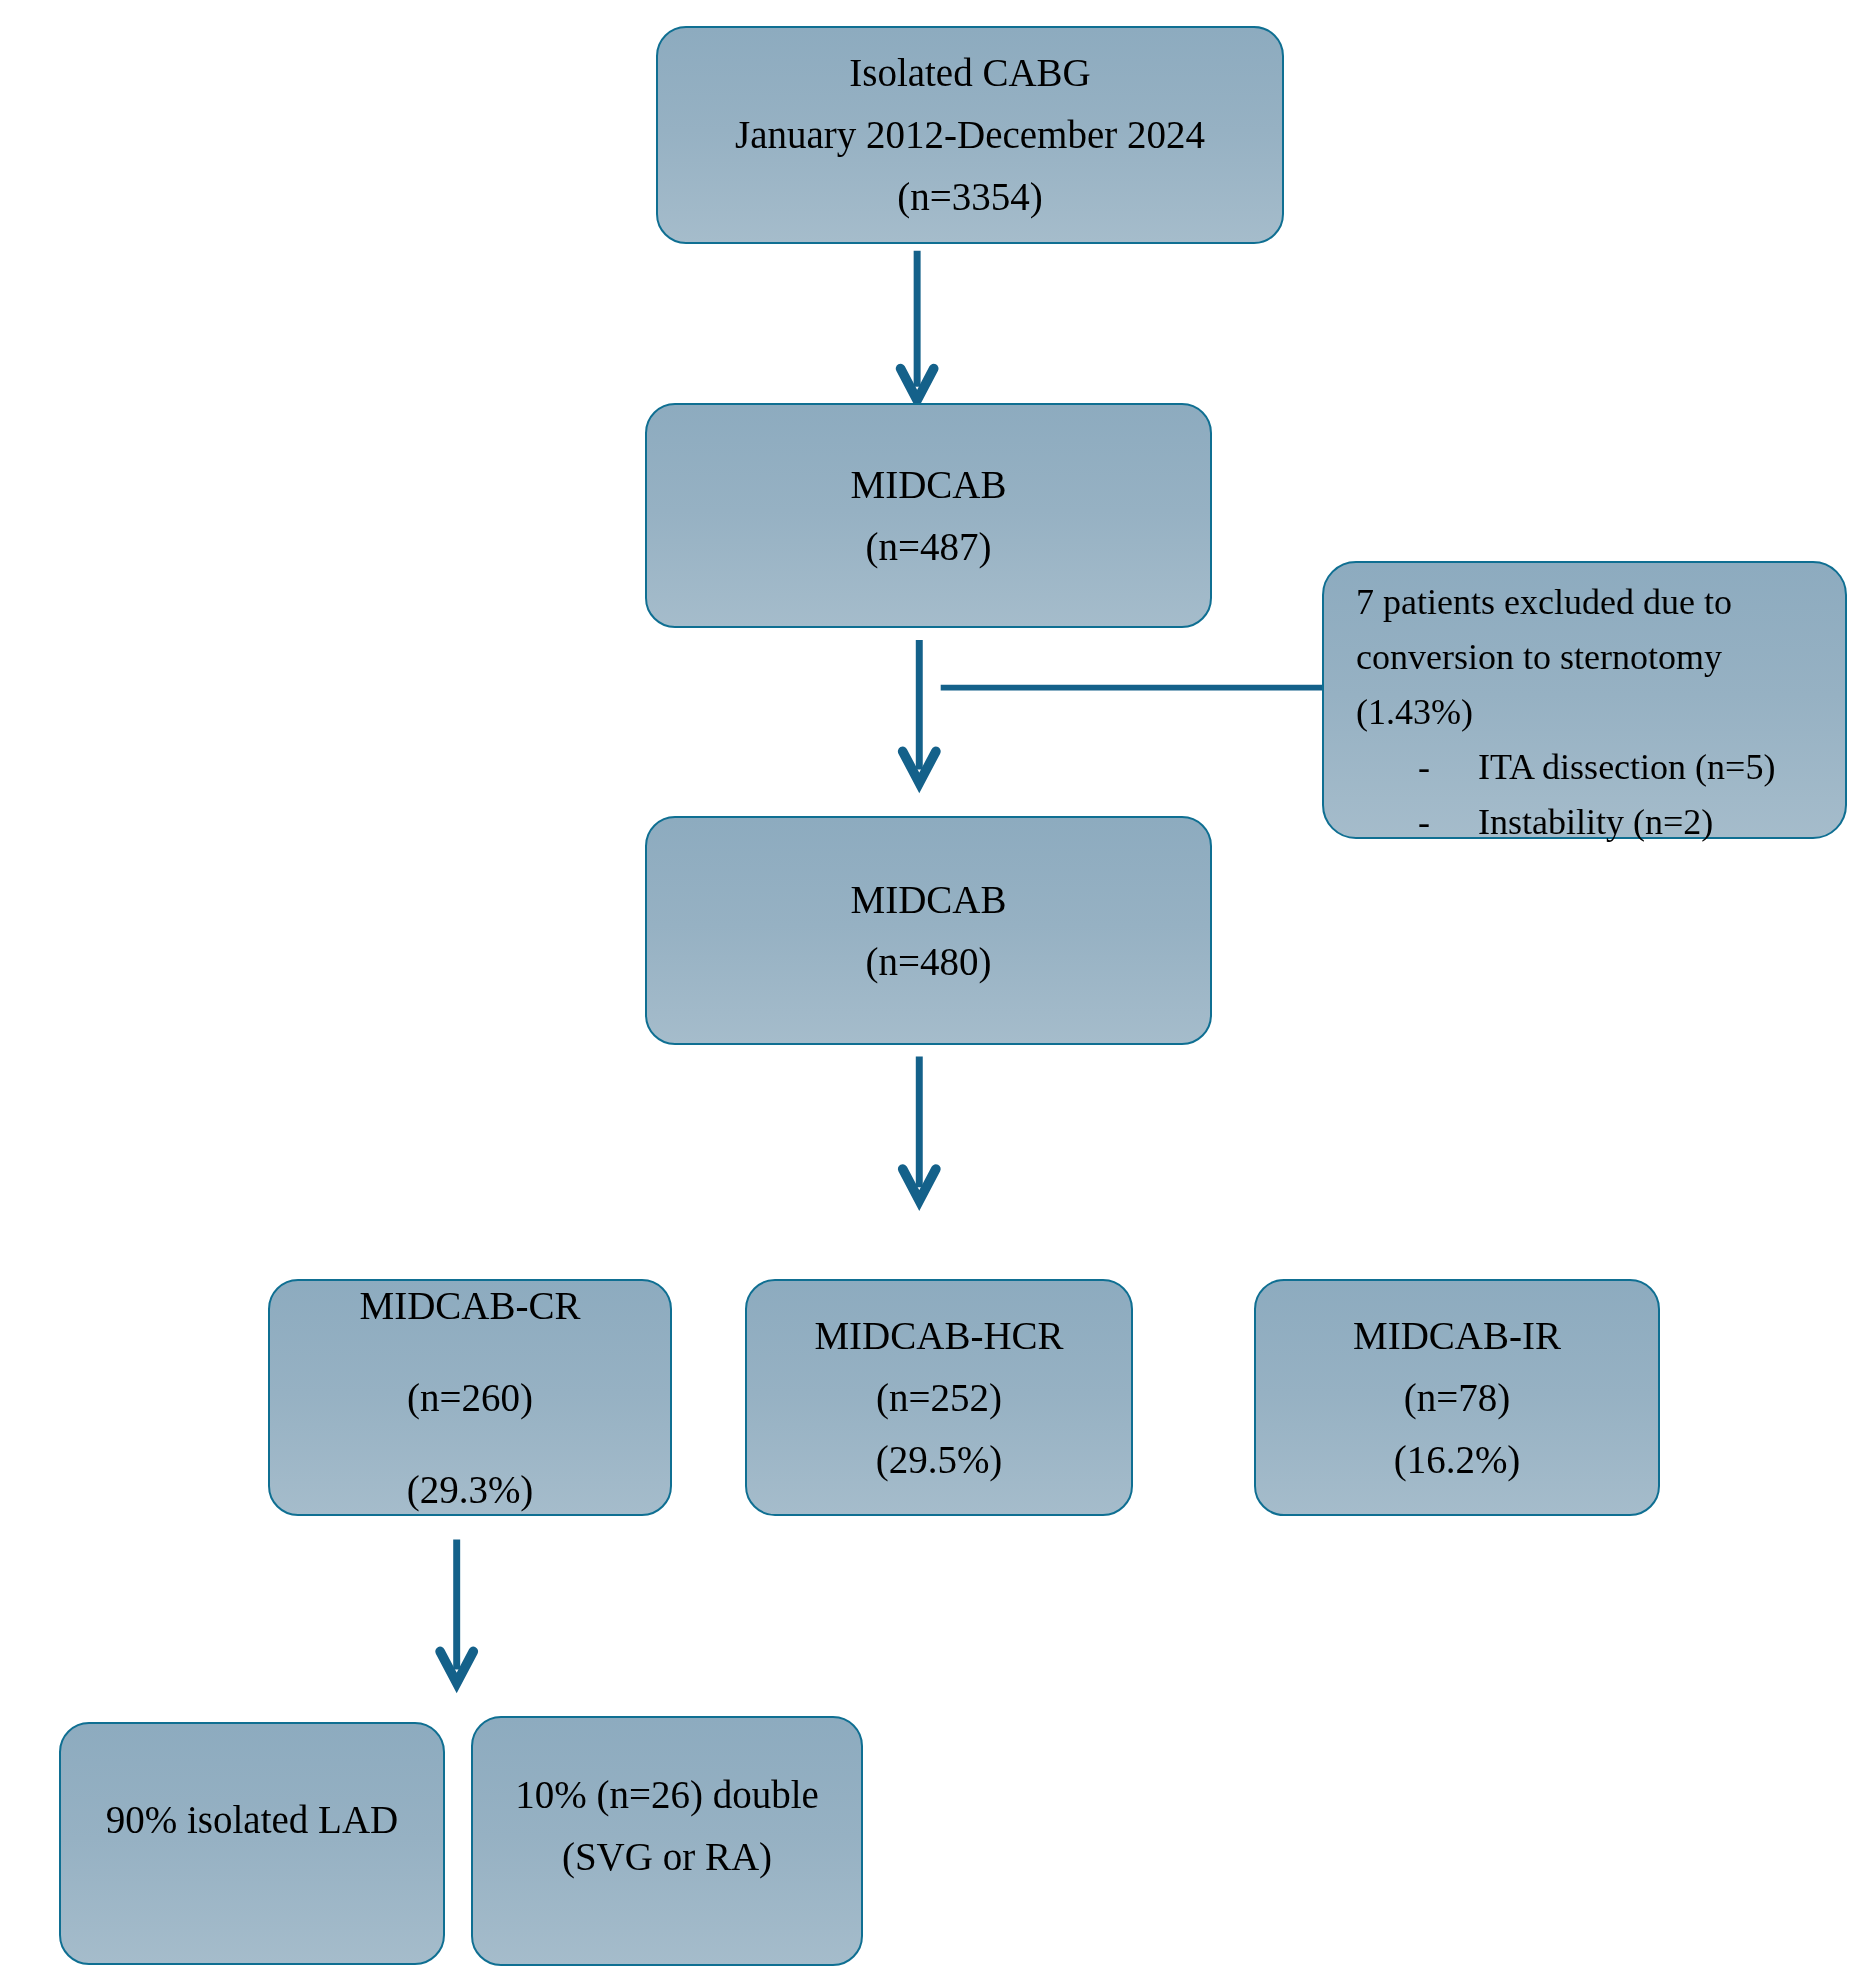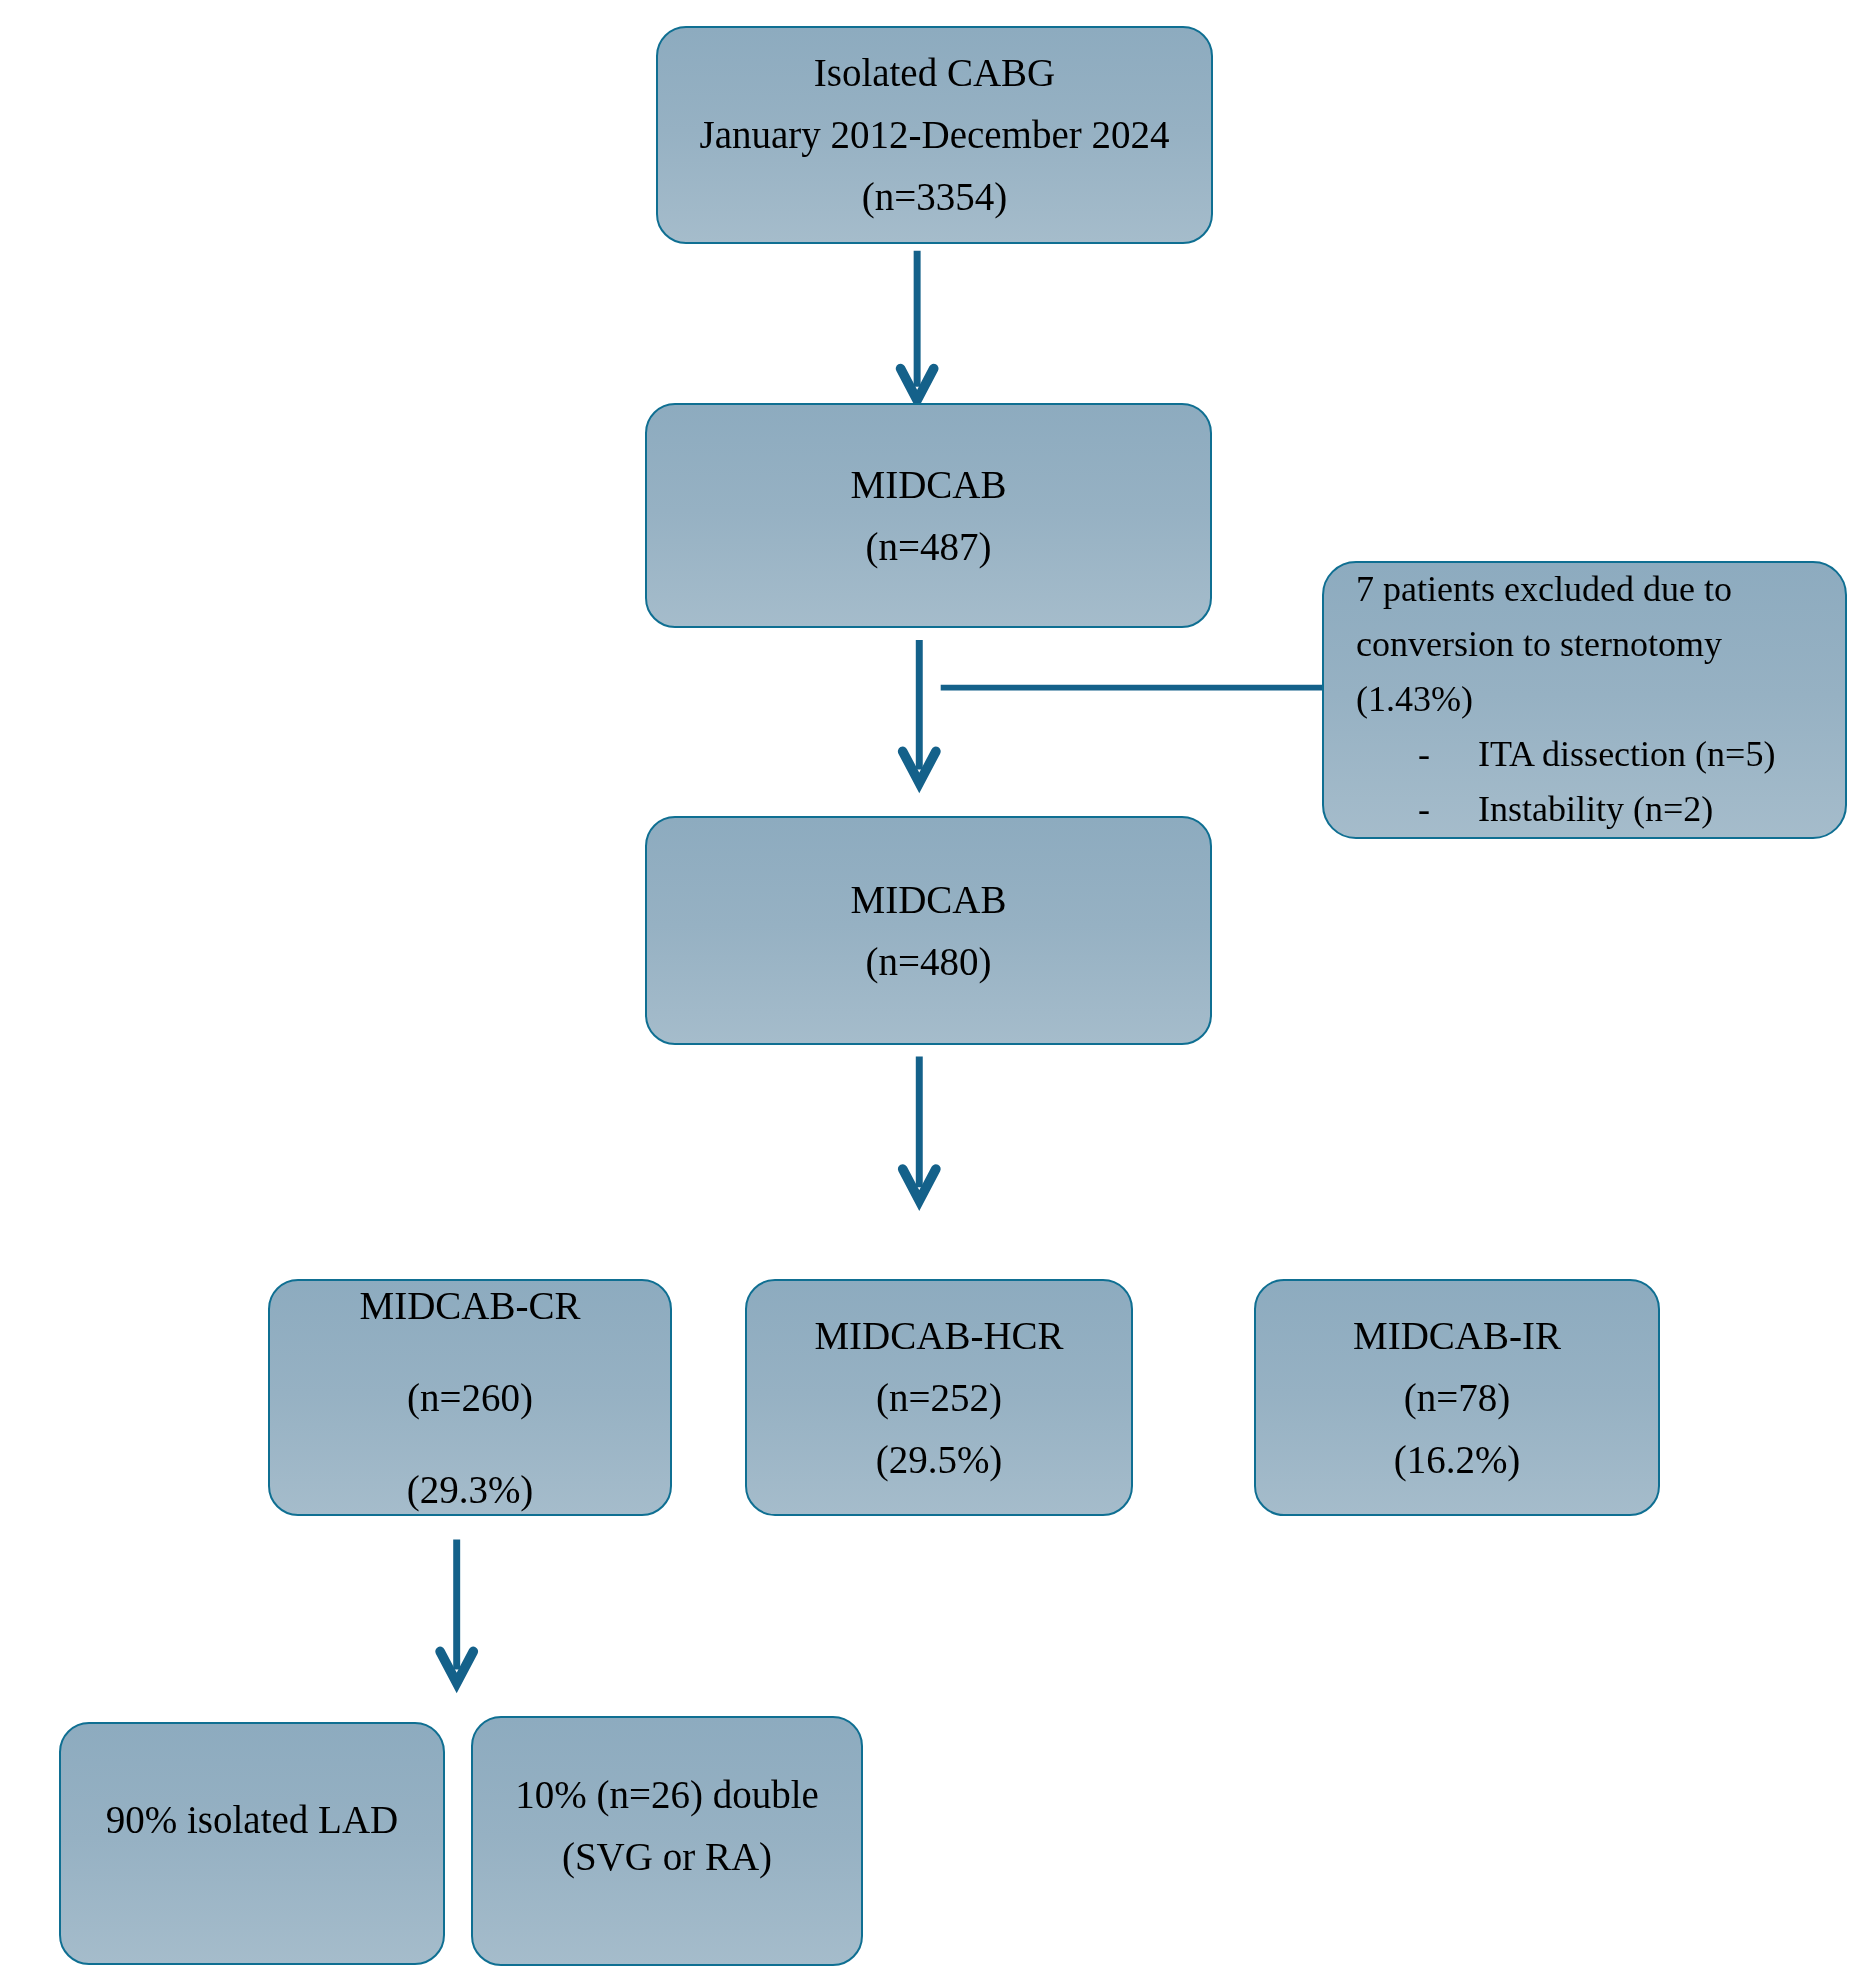--- a/index.html
+++ b/index.html
@@ -53,21 +53,21 @@
     flex-direction: column;
     justify-content: center;
     align-items: center;
     text-align: center;
     font-size: 39px;
     line-height: 62px;
   }
   .box .line { white-space: nowrap; }
   .box.excl {
     border-radius: 34px;
-    justify-content: flex-end;
+    justify-content: center;
     align-items: flex-start;
     text-align: left;
     padding: 25px 16px 0 32px;
     font-size: 36px;
     line-height: 55px;
   }
   .bullet-row {
     display: flex;
     padding-left: 62px;
   }
@@ -93,21 +93,21 @@
     <g>
       <line class="stem" x1="1717" y1="1973" x2="1717" y2="2217"></line>
       <path class="head" d="M 1686 2183 L 1717 2242 L 1748 2183"></path>
     </g>
     <g>
       <line class="stem" x1="853" y1="2875" x2="853" y2="3118"></line>
       <path class="head" d="M 822 3084 L 853 3143 L 884 3084"></path>
     </g>
   </svg>
 
-  <div class="box" style="left:656px; top:26px; width:557px; height:218px;">
+  <div class="box" style="left:656px; top:26px; width:628px; height:218px;">
     <div class="line">Isolated CABG</div>
     <div class="line">January 2012-December 2024</div>
     <div class="line">(n=3354)</div>
   </div>
 
   <div class="box" style="left:645px; top:403px; width:567px; height:225px;">
     <div class="line">MIDCAB</div>
     <div class="line">(n=487)</div>
   </div>
 

